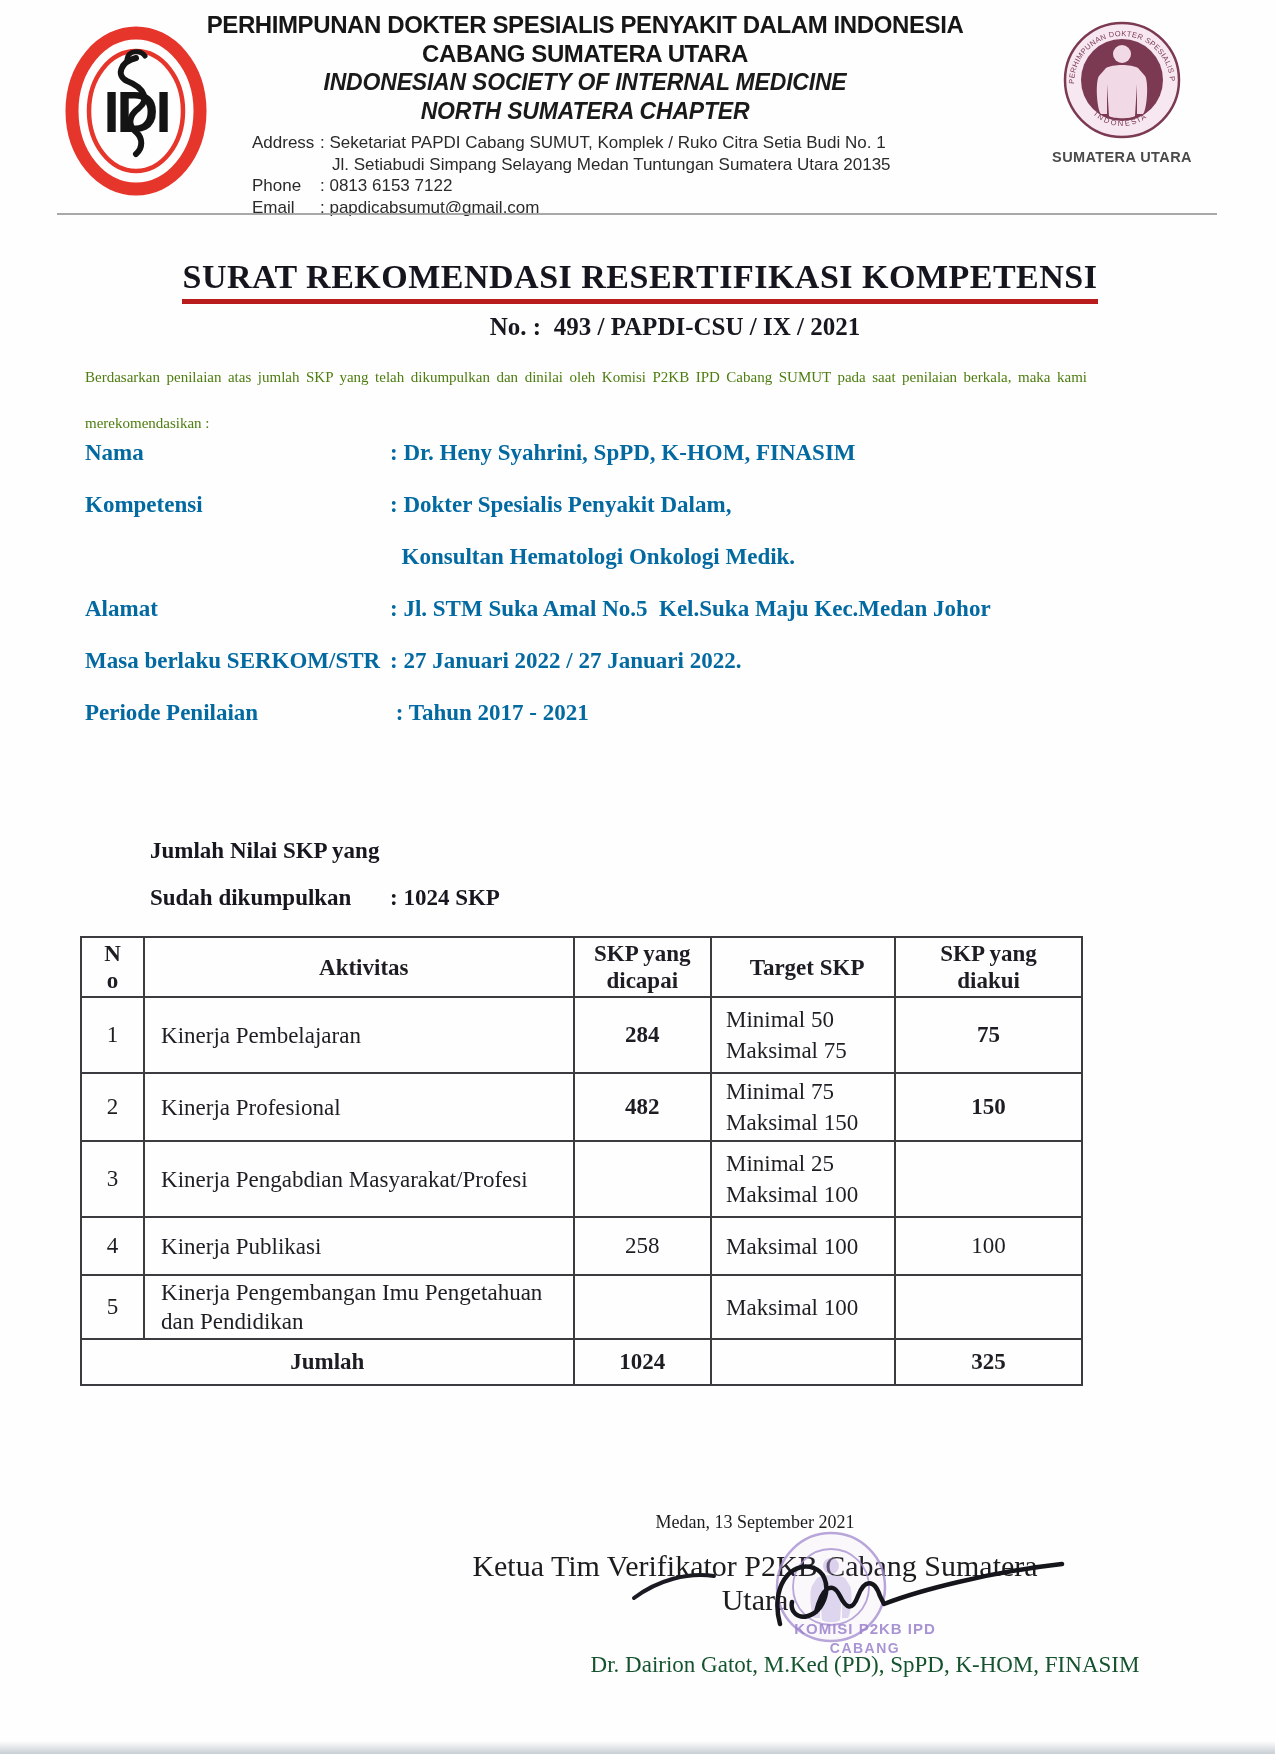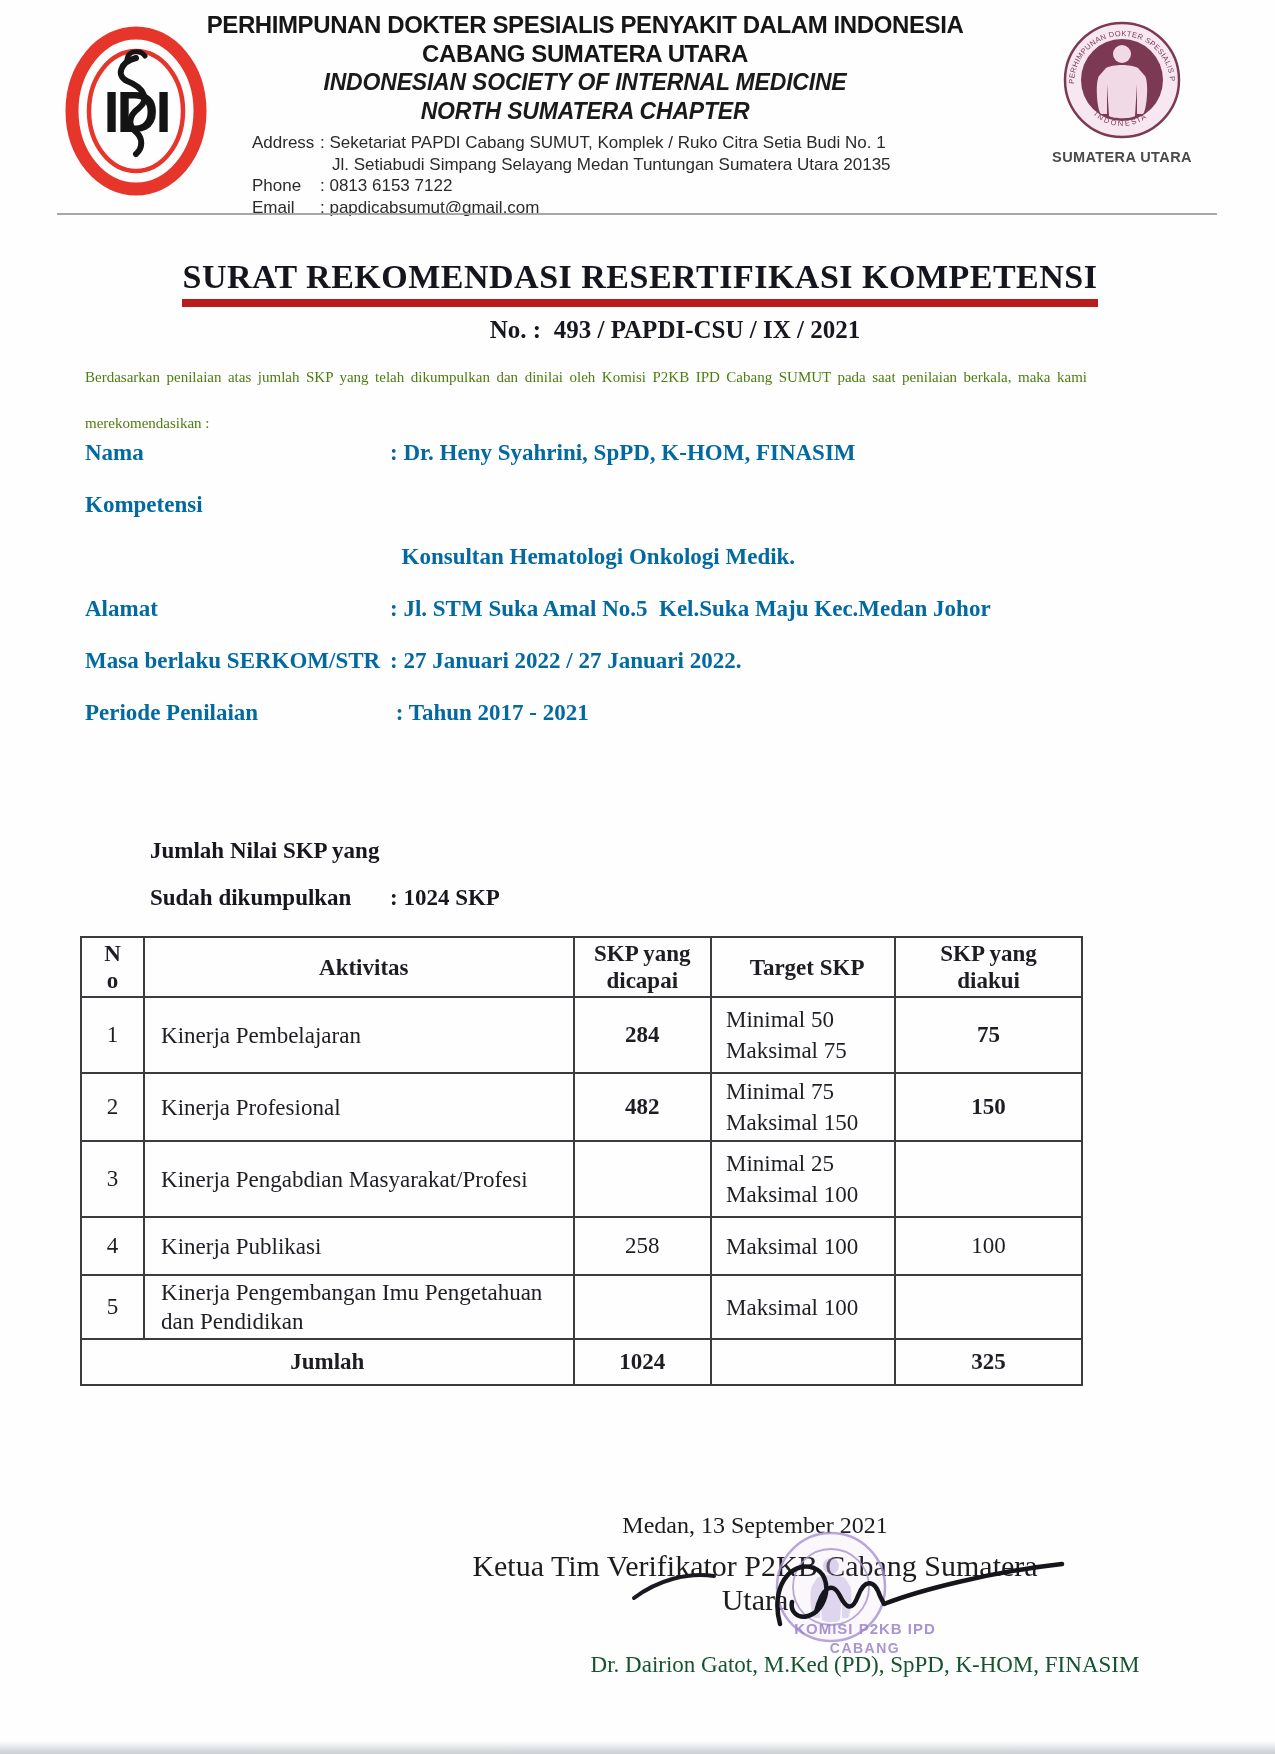--- a/index.html
+++ b/index.html
@@ -17,21 +17,21 @@
     font-family:"Liberation Sans",sans-serif;}
   .org1,.org2{font-weight:bold;font-size:24px;line-height:29px;letter-spacing:-.4px;color:#161616;}
   .org3,.org4{font-weight:bold;font-style:italic;font-size:23px;line-height:29px;letter-spacing:-.2px;color:#1a1a1a;}
   .addr-block{margin:6px 0 0 72px;text-align:left;font-size:17px;line-height:21.5px;color:#2a2a2a;}
   .addr-row{display:grid;grid-template-columns:68px auto;}
   .addr-cont{padding-left:80px;}
   .hrule{position:absolute;left:57px;top:213px;width:1160px;height:2px;background:#a8a8a8;}
   
   .titlewrap{position:absolute;left:85px;top:258px;width:1110px;text-align:center;}
   .main-title{display:inline-block;font-weight:bold;font-size:34px;letter-spacing:.5px;
-    color:#15151e;border-bottom:8px solid #b91c1c;padding-bottom:3px;}
+    color:#15151e;border-bottom:5px solid #b91c1c;padding-bottom:3px;}
   .doc-number{margin-top:9px;font-weight:bold;font-size:25px;color:#17171f;
     position:relative;left:35px;white-space:pre-wrap;}
   
   .intro{position:absolute;left:85px;top:354px;width:1002px;font-size:15px;line-height:46px;
     text-align:justify;color:#4d7c0f;}
   .fields{position:absolute;left:85px;top:440px;width:1080px;}
   .frow{display:grid;grid-template-columns:305px auto;height:31px;margin-bottom:21px;
     font-weight:bold;font-size:23px;color:#0369a1;}
   .frow .fval{white-space:pre-wrap;}
   .skp-sum{position:absolute;left:150px;top:838px;font-weight:bold;font-size:23px;color:#17171f;}
@@ -46,21 +46,21 @@
   .c-dic{width:133px;text-align:center;}
   .c-tgt{width:175px;text-align:left;padding-left:14px !important;white-space:pre-line;line-height:31px;}
   .c-dia{width:193px;text-align:center;}
   tr.hrow{height:58px;} tr.r0{height:76px;} tr.r1{height:66px;} tr.r2{height:76px;}
   tr.r3{height:58px;} tr.r4{height:62px;} tr.frow2{height:46px;}
   .strong{font-weight:bold;}
   .jumlah-cell{text-align:center;font-weight:bold;}
   
   .closing{position:absolute;left:85px;top:1398px;width:1000px;font-size:23px;line-height:58px;
     text-align:justify;color:#22222c;}
-  .place-date{position:absolute;left:505px;top:1512px;width:500px;text-align:center;font-size:24px;}
+  .place-date{position:absolute;left:505px;top:1512px;width:500px;text-align:center;font-size:18px;}
   .role{position:absolute;left:445px;top:1549px;width:620px;text-align:center;font-size:30px;}
   .stamp{position:absolute;left:772px;top:1528px;width:118px;height:118px;opacity:.8;}
   .stamp-t1{position:absolute;left:745px;top:1620px;width:240px;text-align:center;
     font-family:"Liberation Sans",sans-serif;font-weight:bold;font-size:15px;letter-spacing:1px;
     color:#9b82cc;opacity:.85;}
   .stamp-t2{position:absolute;left:745px;top:1640px;width:240px;text-align:center;
     font-family:"Liberation Sans",sans-serif;font-weight:bold;font-size:14px;letter-spacing:1.5px;
     color:#9b82cc;opacity:.85;}
   .sig-svg{position:absolute;left:628px;top:1548px;width:445px;height:95px;}
   .sig-name{position:absolute;left:535px;top:1652px;width:660px;text-align:center;font-size:23px;color:#14532d;}
@@ -131,20 +131,21 @@
 
   <div class="intro">Berdasarkan penilaian atas jumlah SKP yang telah dikumpulkan dan dinilai oleh Komisi P2KB IPD Cabang SUMUT pada saat penilaian berkala, maka kami merekomendasikan :</div>
 
   <div class="fields">
     <div class="frow">
       <span>Nama</span>
       <span class="fval">: Dr. Heny Syahrini, SpPD, K-HOM, FINASIM</span>
     </div>
     <div class="frow">
       <span>Kompetensi</span>
+      <span class="fval">: Dokter Spesialis Penyakit Dalam,</span>
     </div>
     <div class="frow">
       <span></span>
       <span class="fval">  Konsultan Hematologi Onkologi Medik.</span>
     </div>
     <div class="frow">
       <span>Alamat</span>
       <span class="fval">: Jl. STM Suka Amal No.5  Kel.Suka Maju Kec.Medan Johor</span>
     </div>
     <div class="frow">

